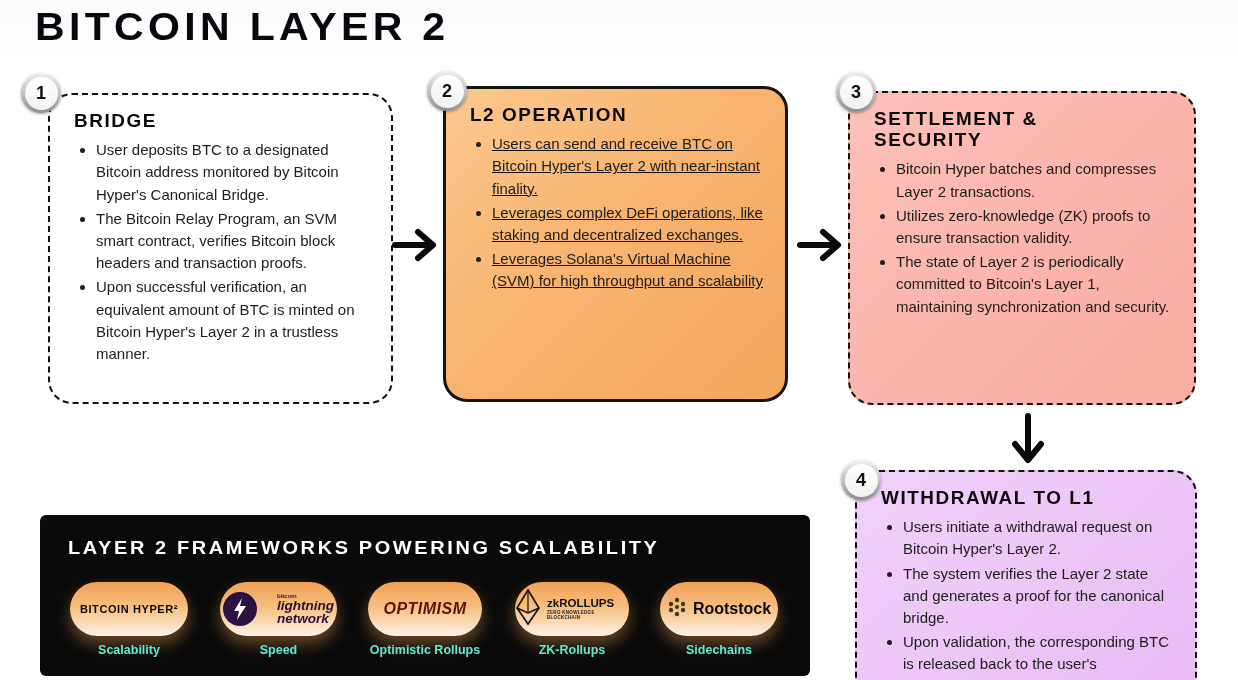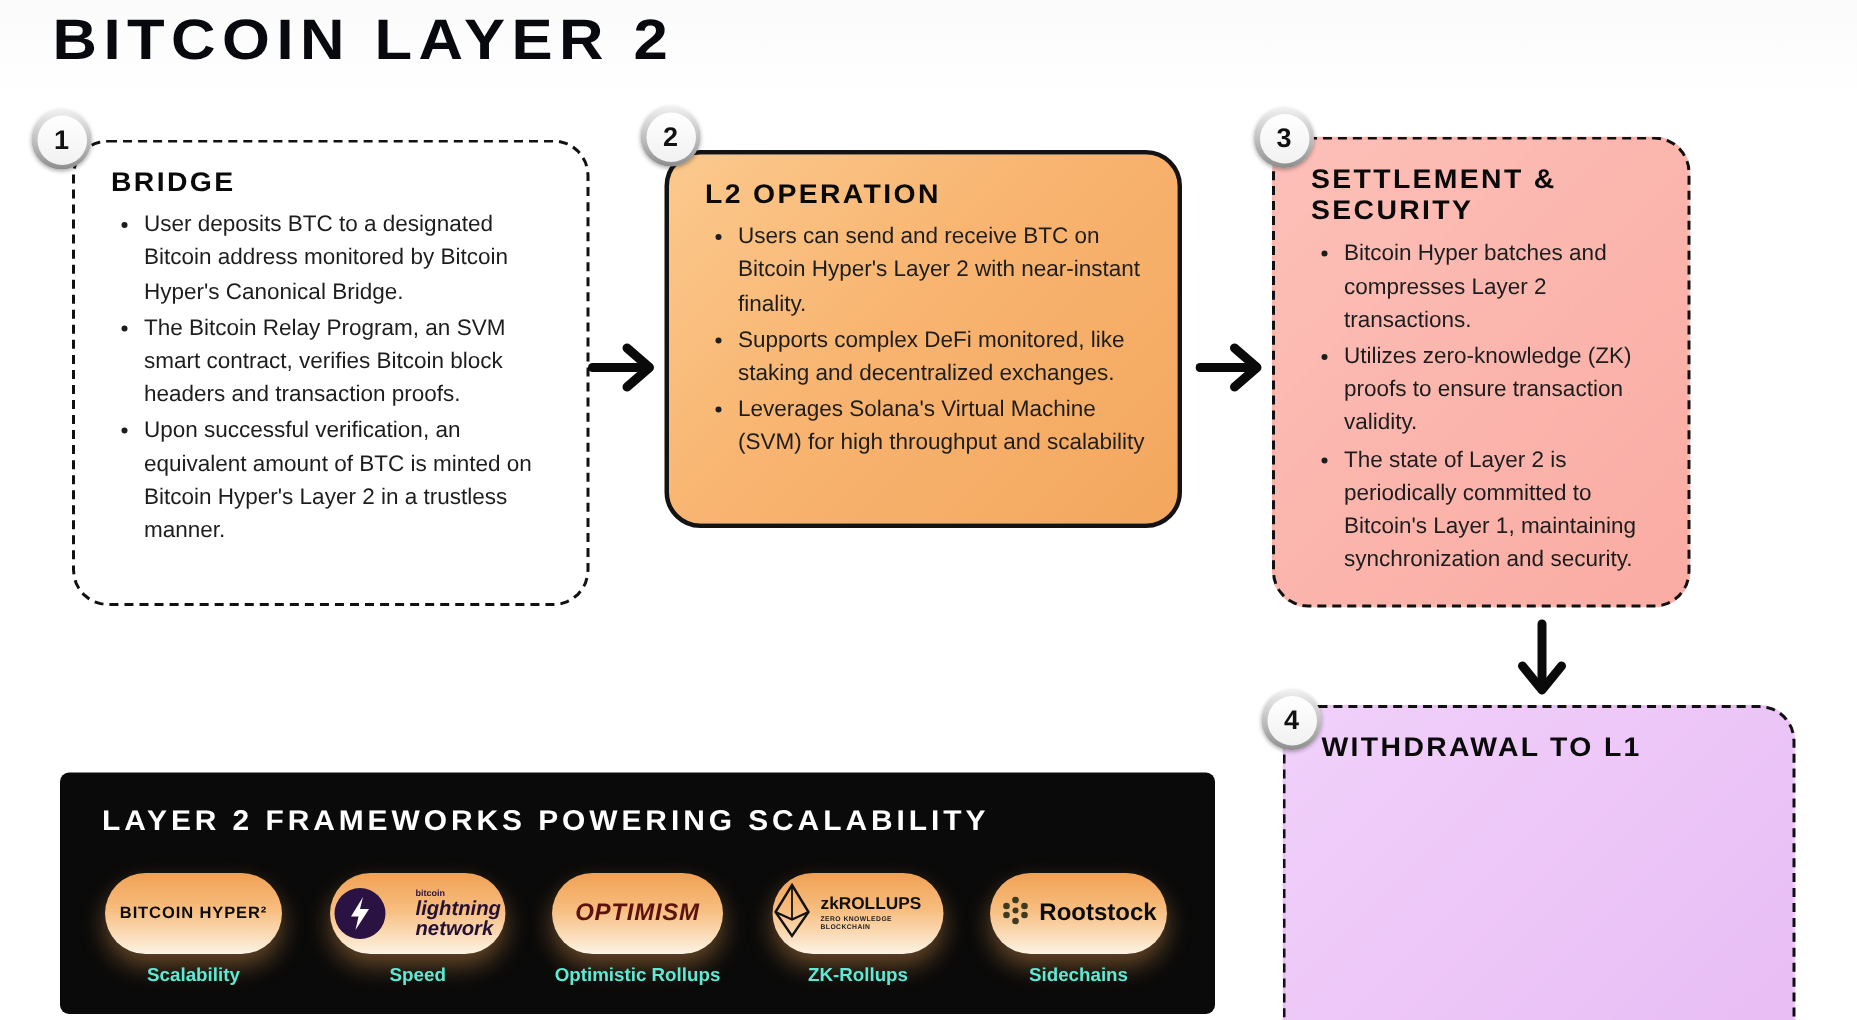--- a/index.html
+++ b/index.html
@@ -19,24 +19,24 @@
     color: #07090f; white-space: nowrap;
     transform: scaleX(1.08); transform-origin: left center;
   }
 
   
   .step-box {
     position: absolute; border-radius: 24px; padding: 16px 18px 0 24px;
   }
   .box-1 { left: 48px;  top: 93px;  width: 345px; height: 311px;
            background: #ffffff; border: 2px dashed #111; }
-  .box-2 { left: 443px; top: 100px;  width: 345px; height: 252px;
+  .box-2 { left: 443px; top: 86px;  width: 345px; height: 316px;
            background: linear-gradient(135deg, #fbc98d 0%, #f8b470 45%, #f3a75e 100%);
-           border: 3px solid #131313; }
-  .box-3 { left: 848px; top: 91px;  width: 279px; height: 314px;
+           border: 3px solid #131313; text-decoration: underline; }
+  .box-3 { left: 848px; top: 91px;  width: 348px; height: 314px;
            background: linear-gradient(135deg, #fcc0b8 0%, #fbb4ac 55%, #f9aca3 100%);
            border: 2px dashed #111; }
   .box-4 { left: 855px; top: 470px; width: 342px; height: 245px;
            background: linear-gradient(135deg, #f0d0fa 0%, #ecc5f7 55%, #e7bcf4 100%);
            border: 2px dashed #111; }
 
   .step-title {
     display: inline-block;
     font-size: 18px; font-weight: 800; letter-spacing: 1.5px;
     line-height: 1.18; color: #0a0a0a;
@@ -133,36 +133,41 @@
     <li>User deposits BTC to a designated Bitcoin address monitored by Bitcoin Hyper's Canonical Bridge.</li>
     <li>The Bitcoin Relay Program, an SVM smart contract, verifies Bitcoin block headers and transaction proofs.</li>
     <li>Upon successful verification, an equivalent amount of BTC is minted on Bitcoin Hyper's Layer 2 in a trustless manner.</li>
   </ul>
 </div>
 
 <div class="step-box box-2">
   <span class="step-title">L2 OPERATION</span>
   <ul class="step-bullets">
     <li>Users can send and receive BTC on Bitcoin Hyper's Layer 2 with near-instant finality.</li>
-    <li>Supports complex DeFi monitored, like staking and decentralized exchanges.</li>
+    <li>Leverages complex DeFi operations, like staking and decentralized exchanges.</li>
     <li>Leverages Solana's Virtual Machine (SVM) for high throughput and scalability</li>
   </ul>
 </div>
 
 <div class="step-box box-3">
   <span class="step-title">SETTLEMENT &amp; SECURITY</span>
   <ul class="step-bullets">
     <li>Bitcoin Hyper batches and compresses Layer 2 transactions.</li>
     <li>Utilizes zero-knowledge (ZK) proofs to ensure transaction validity.</li>
     <li>The state of Layer 2 is periodically committed to Bitcoin's Layer 1, maintaining synchronization and security.</li>
   </ul>
 </div>
 
 <div class="step-box box-4">
   <span class="step-title">WITHDRAWAL TO L1</span>
+  <ul class="step-bullets">
+    <li>Users initiate a withdrawal request on Bitcoin Hyper's Layer 2.</li>
+    <li>The system verifies the Layer 2 state and generates a proof for the canonical bridge.</li>
+    <li>Upon validation, the corresponding BTC is released back to the user's</li>
+  </ul>
 </div>
 
 <div class="badge badge-1">
   <div class="badge-inner">1</div>
 </div>
 <div class="badge badge-2">
   <div class="badge-inner">2</div>
 </div>
 <div class="badge badge-3">
   <div class="badge-inner">3</div>

